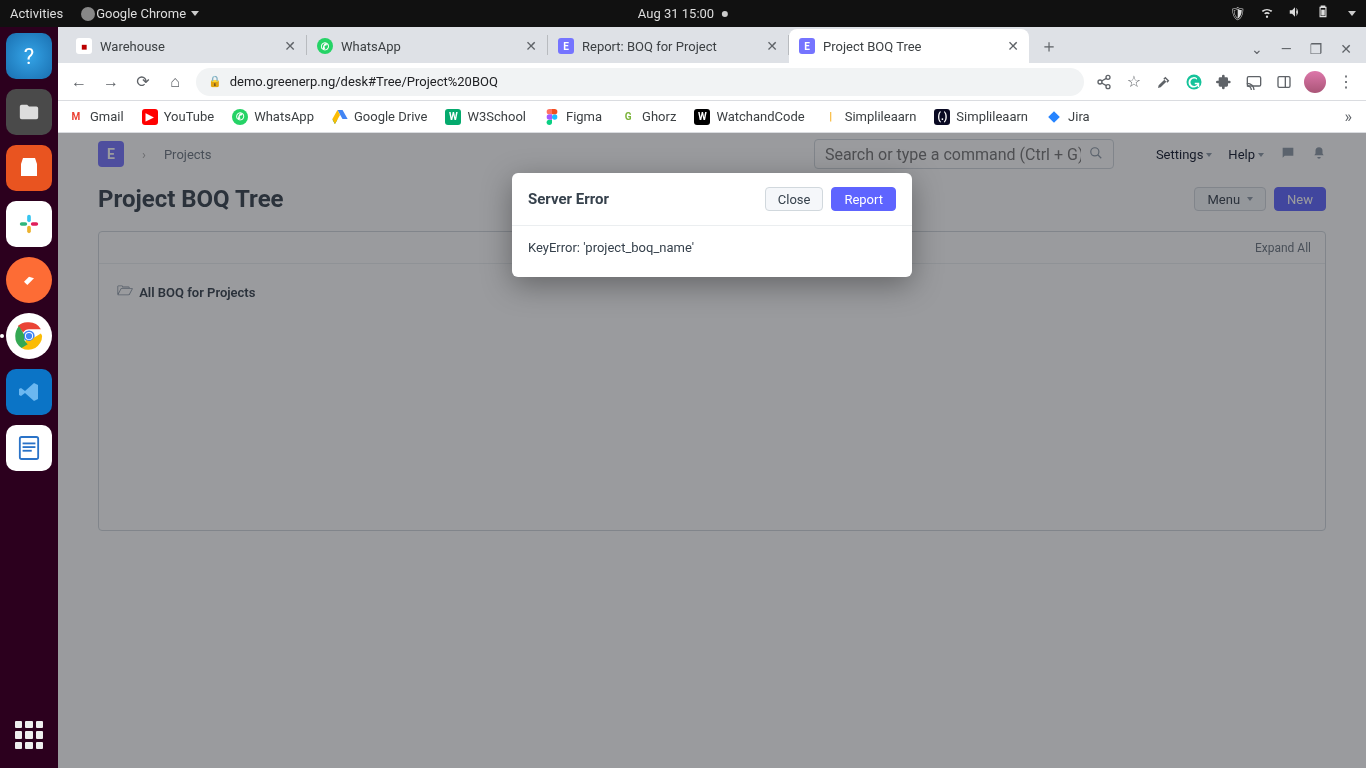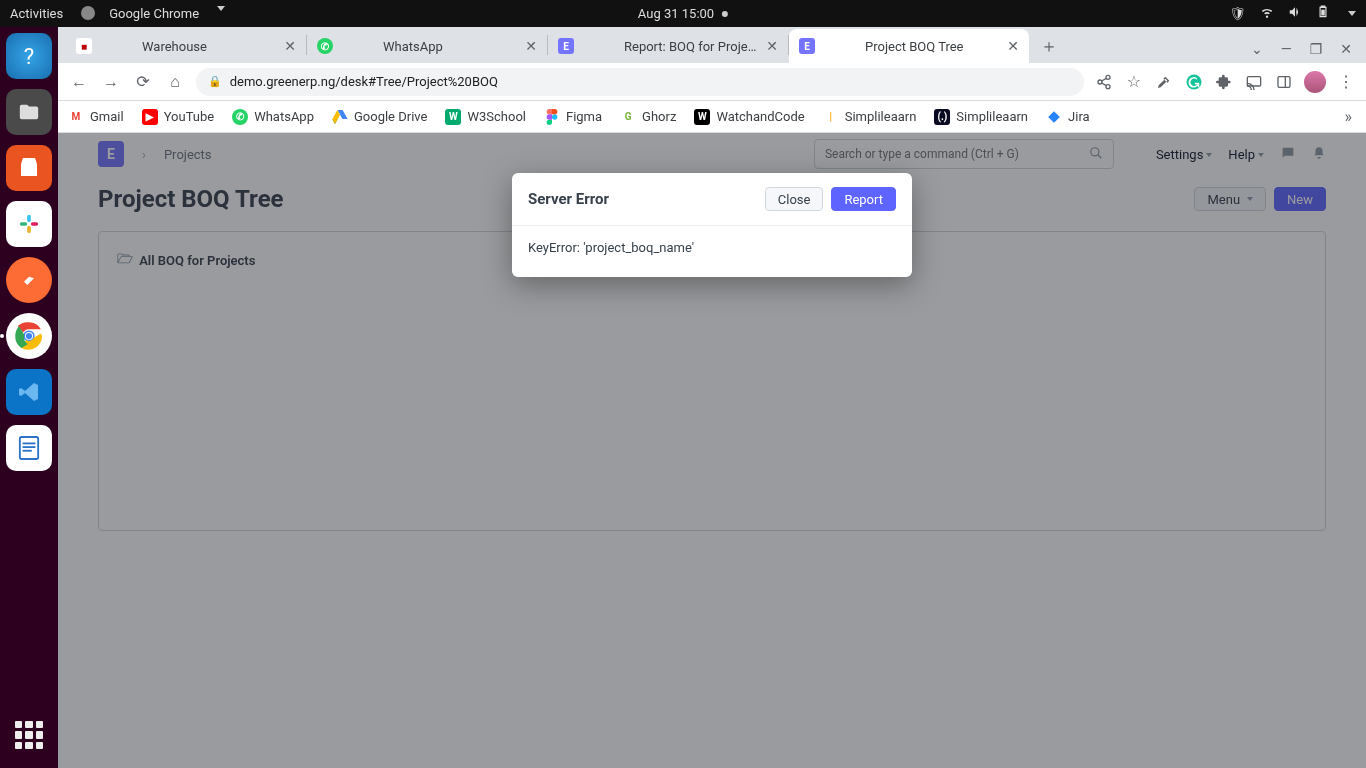--- a/index.html
+++ b/index.html
@@ -1,42 +1,42 @@
 <!DOCTYPE html>
 <html><head>
 <meta charset="utf-8">
 <style>
 * { box-sizing: border-box; margin: 0; padding: 0; font-family: -apple-system, BlinkMacSystemFont, "Segoe UI", Roboto, "Helvetica Neue", Arial, sans-serif; }
 html, body { width: 1366px; height: 768px; overflow: hidden; background: #f0f0f0; }
 
 
 .ubuntu-top { height: 27px; background: #111; color: #ddd; display: flex; align-items: center; font-size: 13px; padding: 0 10px; position: relative; }
 .ubuntu-top .left { display: flex; align-items: center; gap: 18px; }
-.ubuntu-top .left .app { display: flex; align-items: flex-start; gap: 14px; }
+.ubuntu-top .left .app { display: flex; align-items: center; gap: 1px; }
 .ubuntu-top .center { position: absolute; left: 50%; transform: translateX(-50%); display: flex; align-items: center; gap: 8px; }
 .ubuntu-top .dot { width:6px; height:6px; background:#ccc; border-radius:50%; display:inline-block;}
 .ubuntu-top .right { margin-left: auto; display: flex; align-items: center; gap: 14px; }
 .ubuntu-top svg { width:14px; height:14px; fill:#ddd; }
 .tri-down { display:inline-block; width:0;height:0;border-left:4px solid transparent;border-right:4px solid transparent;border-top:5px solid #ccc; margin-left:4px;}
 
 
 .dock { position: absolute; left:0; top:27px; bottom:0; width:58px; background: linear-gradient(#2c001e,#2c001e); display:flex; flex-direction:column; align-items:center; padding-top:6px; gap:10px;}
 .dock .app-icon { width:46px; height:46px; border-radius:10px; display:flex; align-items:center; justify-content:center; font-size:22px; color:white; }
 .dock .apps-grid { margin-top:auto; margin-bottom:10px; width:46px;height:46px; display:flex; align-items:center; justify-content:center;}
 .dock .apps-grid div { width:28px; height:28px; display:grid; grid-template-columns:repeat(3,1fr); grid-template-rows:repeat(3,1fr); gap:3px;}
 .dock .apps-grid div span{ background:#eee; border-radius:1px;}
 .dock .app-icon.active { box-shadow: inset 0 0 0 2px rgba(255,255,255,0.0); position:relative;}
 .dock .app-icon.active::before{content:"";position:absolute;left:-6px;top:50%;transform:translateY(-50%);width:4px;height:4px;background:#fff;border-radius:50%;}
 
 
 .chrome { position:absolute; left:58px; top:27px; right:0; bottom:0; background:#fff; display:flex; flex-direction:column;}
 .tabstrip { height:36px; background:#dee1e6; display:flex; align-items:flex-end; padding-left:8px;}
 .tab { height:34px; min-width:240px; max-width:240px; background:#dee1e6; border-top-left-radius:8px; border-top-right-radius:8px; display:flex; align-items:center; padding:0 10px; font-size:13px; color:#3c4043; position:relative; gap:8px;}
 .tab .favicon{ width:16px;height:16px; border-radius:3px; display:flex;align-items:center;justify-content:center; font-size:10px; font-weight:bold;}
-.tab .title{ flex:1; white-space:nowrap; overflow:hidden; text-overflow:ellipsis;margin-left:42px;}
+.tab .title{ flex:1; white-space:nowrap; overflow:hidden; text-overflow:ellipsis;}
 .tab .close{ color:#5f6368; font-size:14px;}
 .tab.active{ background:#fff;}
 .tab-sep{ width:1px; height:20px; background:#b8bbbf; align-self:center;}
 .newtab { width:28px;height:28px; margin:0 6px 3px 6px; display:flex;align-items:center;justify-content:center; color:#5f6368; font-size:18px; border-radius:50%;}
 .tabstrip .winctrl{ margin-left:auto; display:flex; align-items:center; gap:18px; padding:0 14px 6px 10px; color:#5f6368;}
 .tabstrip .winctrl span{font-size:14px;}
 .tabstrip .winctrl .chev{font-size:14px;}
 
 
 .toolbar { height:38px; background:#fff; border-bottom:1px solid #dadce0; display:flex; align-items:center; padding:0 10px; gap:10px;}
@@ -52,21 +52,21 @@
 .bookmarks .bm .ico{ width:16px;height:16px; border-radius:3px; display:flex;align-items:center;justify-content:center; font-size:10px; font-weight:bold;}
 .bookmarks .overflow{ margin-left:auto; color:#5f6368; font-size:16px; padding-right:4px;}
 
 
 .page { flex:1; position:relative; background:#fff;}
 .overlay { position:absolute; inset:0; background:rgba(30,34,40,0.45);}
 .app-header{ height:42px; display:flex; align-items:center; padding:0 40px; gap:18px; color:#6c7680; font-size:13px;}
 .app-header .logo{ width:26px;height:26px; background:#7574ff; color:#fff; border-radius:4px; display:flex;align-items:center;justify-content:center; font-weight:bold; font-size:14px;}
 .app-header .crumb-sep{ color:#aaa;}
 .app-header .search{ margin-left:auto; width:300px; height:30px; background:#fff; border:1px solid #d1d8dd; border-radius:4px; display:flex; align-items:center; padding:0 10px; color:#8d99a6; font-size:12px; gap:8px;}
-.app-header .search input{ border:none; outline:none; flex:1; font-size:12px; background:transparent; color:#6c7680;}
+.app-header .search input{ border:none; outline:none; flex:1; font-size:16px; background:transparent; color:#6c7680;}
 .app-header .rightlinks{ display:flex; align-items:center; gap:16px; margin-left:24px; color:#0f172a; font-size:13px;}
 .caret-sm{ display:inline-block;width:0;height:0;border-left:3px solid transparent;border-right:3px solid transparent;border-top:4px solid #8d99a6; margin-left:3px; vertical-align:middle;}
 
 .page-title-row{ display:flex; align-items:center; padding:10px 40px 18px 40px;}
 .page-title-row h1{ font-size:24px; font-weight:700; color:#36414c;}
 .page-title-row .actions{ margin-left:auto; display:flex; gap:8px;}
 .btn{ height:24px; padding:0 12px; border-radius:4px; border:1px solid #d1d8dd; background:#f5f7fa; color:#36414c; font-size:13px; display:flex; align-items:center; gap:4px;}
 .btn.primary{ background:#5e64ff; border-color:#5e64ff; color:#fff;}
 
 .tree-card{ margin:0 40px; border:1px solid #d1d8dd; border-radius:4px; background:#fff; min-height:300px; position:relative; padding-bottom:30px;}
@@ -373,20 +373,23 @@
       <div class="actions">
         <div class="btn">
             <span>Menu</span>
             <span class="caret-sm"></span>
           </div>
         <div class="btn primary">New</div>
       </div>
     </div>
 
     <div class="tree-card">
+      <div class="toolbar-row">
+        <span>Expand All</span>
+      </div>
       <div class="tree-body">
         <div class="tree-node root">
           <span class="folder-ico">🗁</span>
           <span>All BOQ for Projects</span>
         </div>
       </div>
     </div>
 
     <div class="overlay"></div>
 

